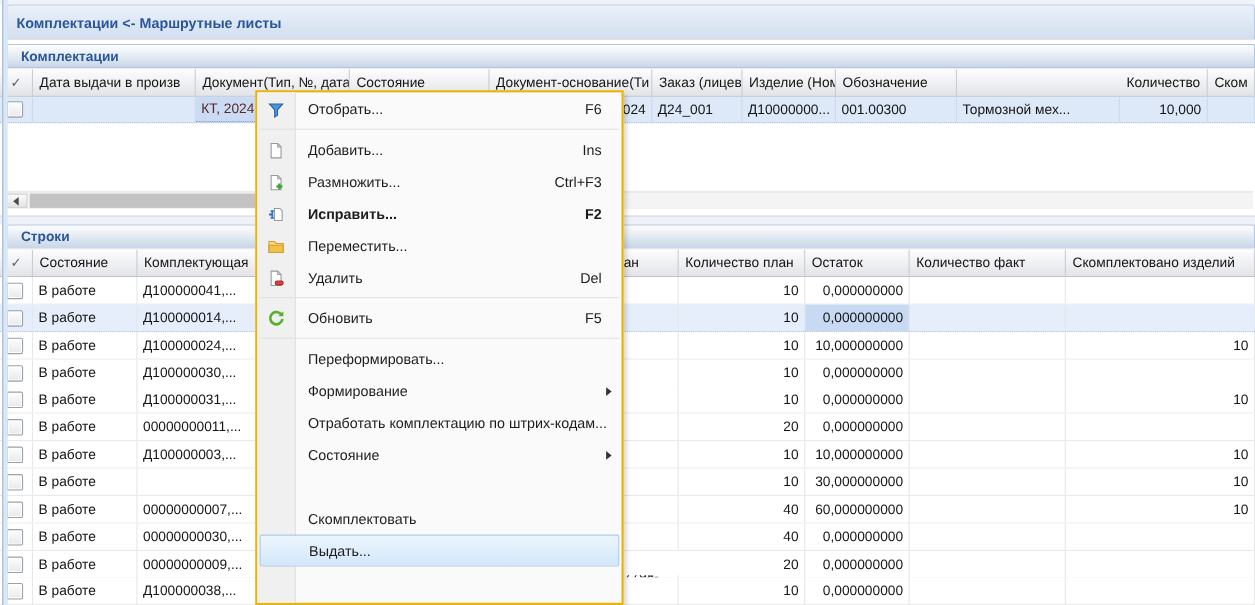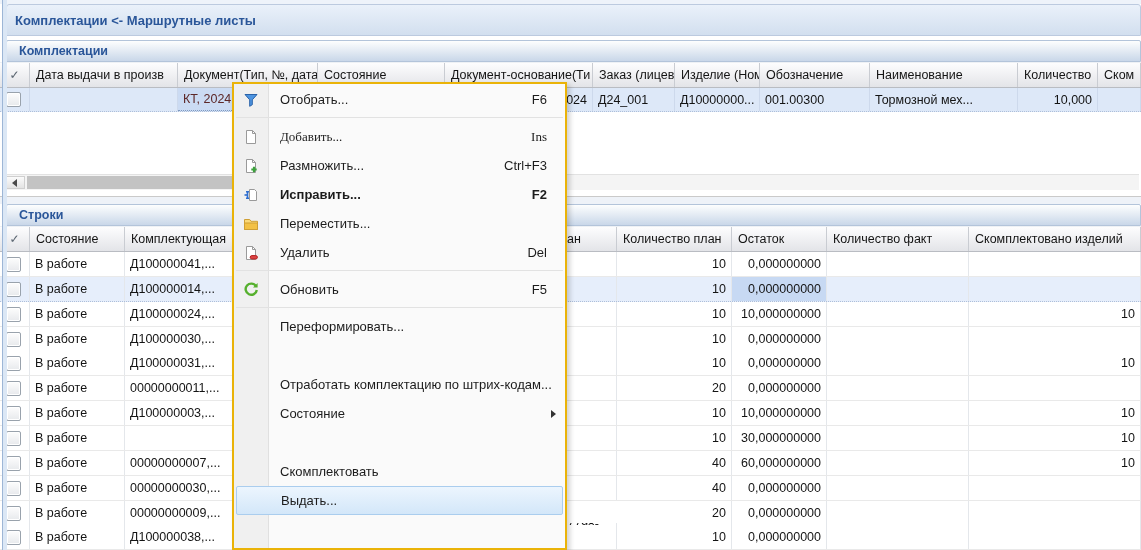--- a/index.html
+++ b/index.html
@@ -72,21 +72,20 @@
   </div>
   <div class="thead t1h" id="t1head">
       <div class="hcell hcheck" style="left: 0px; width: 30px;">✓</div>
       <div class="hcell" style="left: 30px; width: 148px;">Дата выдачи в произв</div>
       <div class="hcell" style="left: 178px; width: 140px;">Документ(Тип, №, дата)</div>
       <div class="hcell" style="left: 318px; width: 127px;">Состояние</div>
       <div class="hcell" style="left: 445px; width: 148px;">Документ-основание(Ти</div>
       <div class="hcell" style="left: 593px; width: 82px;">Заказ (лицево</div>
       <div class="hcell" style="left: 675px; width: 85px;">Изделие (Номе</div>
       <div class="hcell" style="left: 760px; width: 110px;">Обозначение</div>
-      <div class="hcell" style="left: 870px; width: 148px;">Наименование</div>
       <div class="hcell" style="left: 1018px; width: 80px;">Количество</div>
       <div class="hcell" style="left: 1098px; width: 43px;">Ском</div>
     </div>
   <div class="t1row" id="t1row">
       <div class="cell" style="left: 0px; width: 30px;">
         <div class="cb" style="margin-left: 1px;"></div>
       </div>
       <div class="cell" style="left: 30px; width: 148px;"></div>
       <div class="cell focus1" style="left: 178px; width: 140px;">КТ, 2024</div>
       <div class="cell" style="left: 318px; width: 127px;"></div>
@@ -271,21 +270,21 @@
   <div class="menu" id="menu">
     <div class="menu-gutter"></div>
   <div class="mi" style="top: 1px;">
         <div class="ic"><svg width="16" height="16" viewBox="0 0 16 16">
             <path d="M2 2.5h12L9.3 7.8v4.9l-2.6 1.6V7.8z" fill="#4d94e0" stroke="#2a62a8"></path>
           </svg></div>
         <div class="lbl">Отобрать...</div>
         <div class="sc">F6</div>
       </div>
       <div class="msep" style="top: 33px;"></div>
-      <div class="mi" style="top: 38px; font-family: Liberation Serif, serif;">
+      <div class="mi" style="top: 38px;">
         <div class="ic"><svg width="16" height="16" viewBox="0 0 16 16">
             <path d="M3.5 1.5h6l3 3v10h-9z" fill="#fff" stroke="#9a9a9a"></path>
             <path d="M9.5 1.5v3h3" fill="none" stroke="#9a9a9a"></path>
           </svg></div>
         <div class="lbl">Добавить...</div>
         <div class="sc">Ins</div>
       </div>
       <div class="mi" style="top: 67px;">
         <div class="ic"><svg width="16" height="16" viewBox="0 0 16 16">
             <path d="M3.5 1.5h6l3 3v10h-9z" fill="#fff" stroke="#9a9a9a"></path>
@@ -327,20 +326,24 @@
             <path d="M13 4.2A5.6 5.6 0 1 0 13.8 8" fill="none" stroke="#56b02e" stroke-width="2.4"></path>
             <path d="M14.6 1v4.6h-4.6z" fill="#56b02e"></path>
           </svg></div>
         <div class="lbl">Обновить</div>
         <div class="sc">F5</div>
       </div>
       <div class="msep" style="top: 223px;"></div>
       <div class="mi" style="top: 228px;">
         <div class="lbl">Переформировать...</div>
       </div>
+      <div class="mi" style="top: 257px;">
+        <div class="lbl">Формирование</div>
+        <div class="sub"></div>
+      </div>
       <div class="mi" style="top: 286px;">
         <div class="lbl">Отработать комплектацию по штрих-кодам...</div>
       </div>
       <div class="mi" style="top: 315px;">
         <div class="lbl">Состояние</div>
         <div class="sub"></div>
       </div>
       <div class="mi" style="top: 373px;">
         <div class="lbl">Скомплектовать</div>
       </div>

